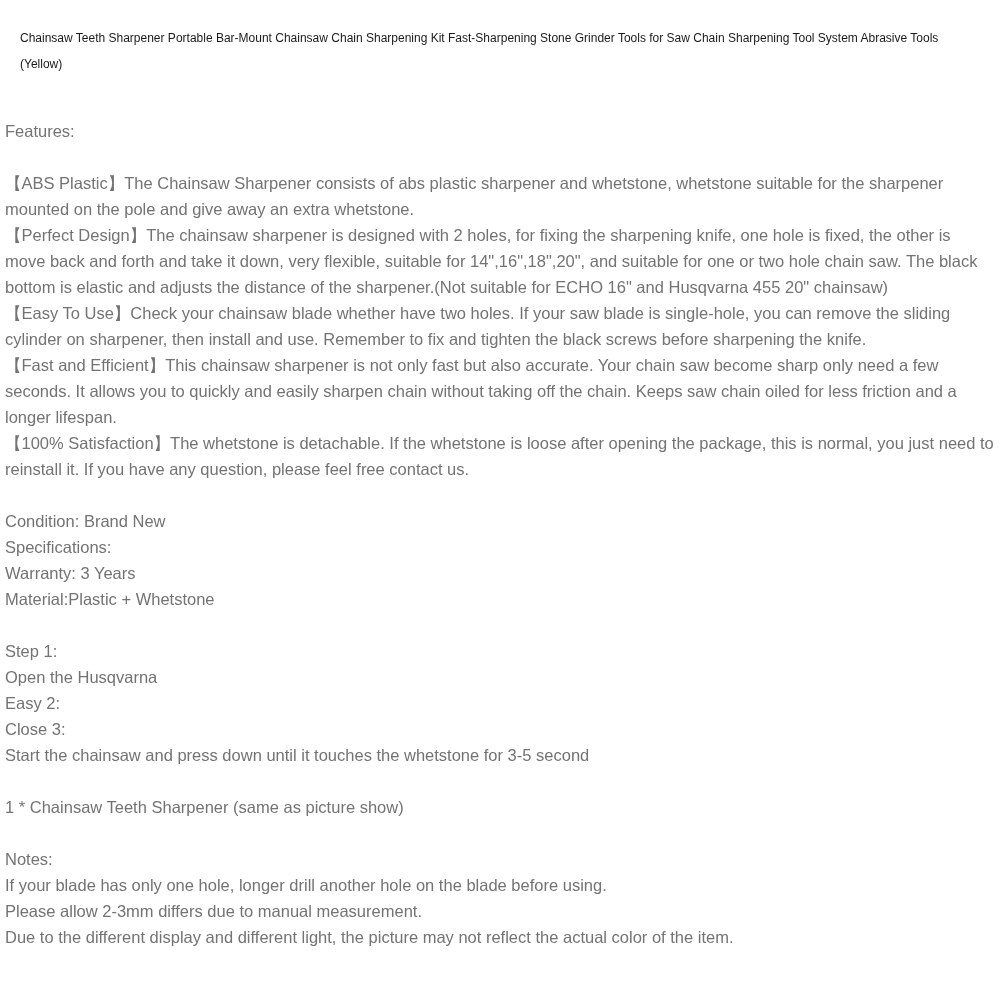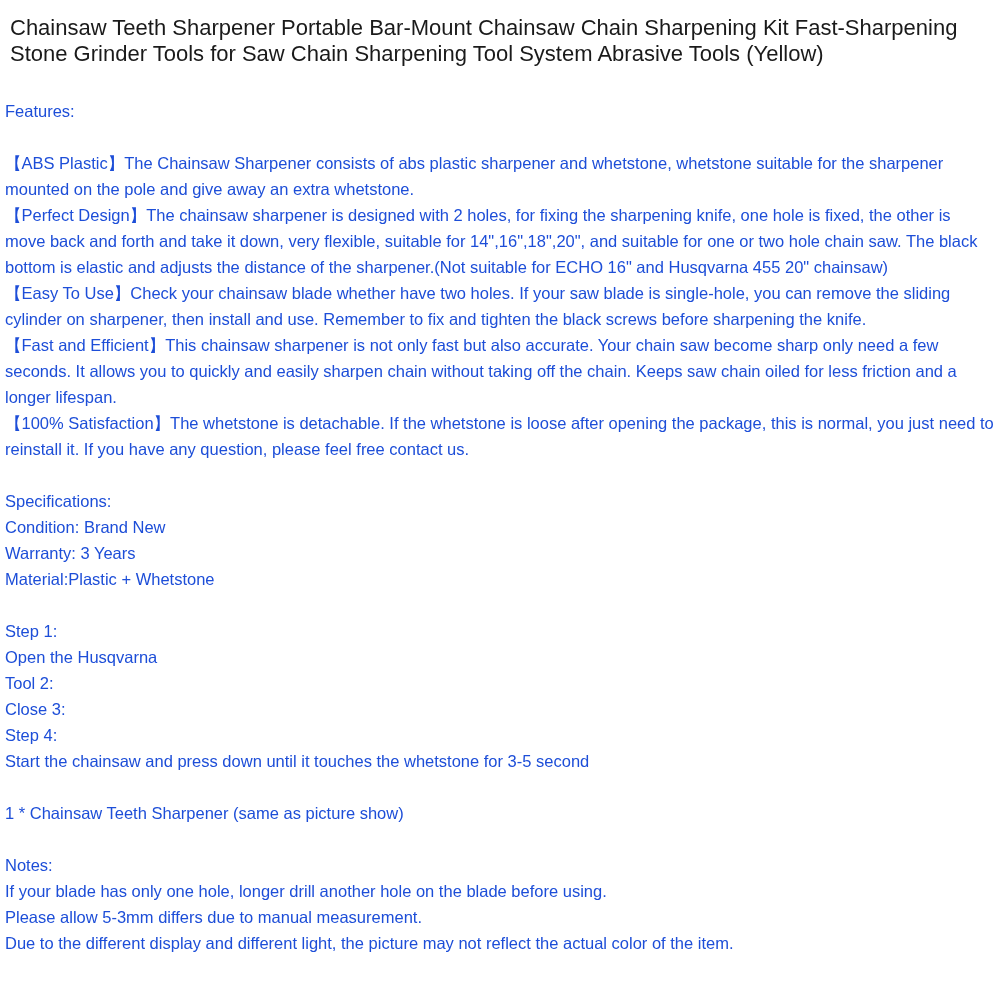--- a/index.html
+++ b/index.html
@@ -14,33 +14,33 @@
     color: #1a1a1a;
   }
   .page {
     width: 1000px;
     box-sizing: border-box;
     padding: 10px 6px 10px 5px;
   }
   .block {
     font-size: 16.5px;
     line-height: 26px;
-    color: #1d4ed8;
+    color: #737373;
   }
   .para {
     margin: 0;
     padding: 0;
   }
   .spacer {
     height: 26px;
   }
   .title {
-    font-size: 22px;
+    font-size: 12px;
     line-height: 26px;
-    margin: 5px;
+    margin: 15px;
     font-weight: normal;
   }
 </style>
 </head>
 <body>
 
 <div class="page">
 
   <h1 class="title">Chainsaw Teeth Sharpener Portable Bar-Mount Chainsaw Chain Sharpening Kit Fast-Sharpening Stone Grinder Tools for Saw Chain Sharpening Tool System Abrasive Tools (Yellow)</h1>
 
@@ -51,38 +51,37 @@
   <div class="spacer"></div>
 
   <p class="block para">【ABS Plastic】The Chainsaw Sharpener consists of abs plastic sharpener and whetstone, whetstone suitable for the sharpener mounted on the pole and give away an extra whetstone.</p>
   <p class="block para">【Perfect Design】The chainsaw sharpener is designed with 2 holes, for fixing the sharpening knife, one hole is fixed, the other is move back and forth and take it down, very flexible, suitable for 14",16",18",20", and suitable for one or two hole chain saw. The black bottom is elastic and adjusts the distance of the sharpener.(Not suitable for ECHO 16" and Husqvarna 455 20" chainsaw)</p>
   <p class="block para">【Easy To Use】Check your chainsaw blade whether have two holes. If your saw blade is single-hole, you can remove the sliding cylinder on sharpener, then install and use. Remember to fix and tighten the black screws before sharpening the knife.</p>
   <p class="block para">【Fast and Efficient】This chainsaw sharpener is not only fast but also accurate. Your chain saw become sharp only need a few seconds. It allows you to quickly and easily sharpen chain without taking off the chain. Keeps saw chain oiled for less friction and a longer lifespan.</p>
   <p class="block para">【100% Satisfaction】The whetstone is detachable. If the whetstone is loose after opening the package, this is normal, you just need to reinstall it. If you have any question, please feel free contact us.</p>
 
   <div class="spacer"></div>
 
+  <p class="block para">Condition: Brand New</p>
   <p class="block para">Specifications:</p>
-  <p class="block para">Condition: Brand New</p>
   <p class="block para">Warranty: 3 Years</p>
   <p class="block para">Material:Plastic + Whetstone</p>
 
   <div class="spacer"></div>
 
   <p class="block para">Step 1:</p>
   <p class="block para">Open the Husqvarna</p>
-  <p class="block para">Tool 2:</p>
+  <p class="block para">Easy 2:</p>
   <p class="block para">Close 3:</p>
-  <p class="block para">Step 4:</p>
   <p class="block para">Start the chainsaw and press down until it touches the whetstone for 3-5 second</p>
 
   <div class="spacer"></div>
 
   <p class="block para">1 * Chainsaw Teeth Sharpener (same as picture show)</p>
 
   <div class="spacer"></div>
 
   <p class="block para">Notes:</p>
   <p class="block para">If your blade has only one hole, longer drill another hole on the blade before using.</p>
-  <p class="block para">Please allow 5-3mm differs due to manual measurement.</p>
+  <p class="block para">Please allow 2-3mm differs due to manual measurement.</p>
   <p class="block para">Due to the different display and different light, the picture may not reflect the actual color of the item.</p>
 
 </div>
 
 </body></html>

